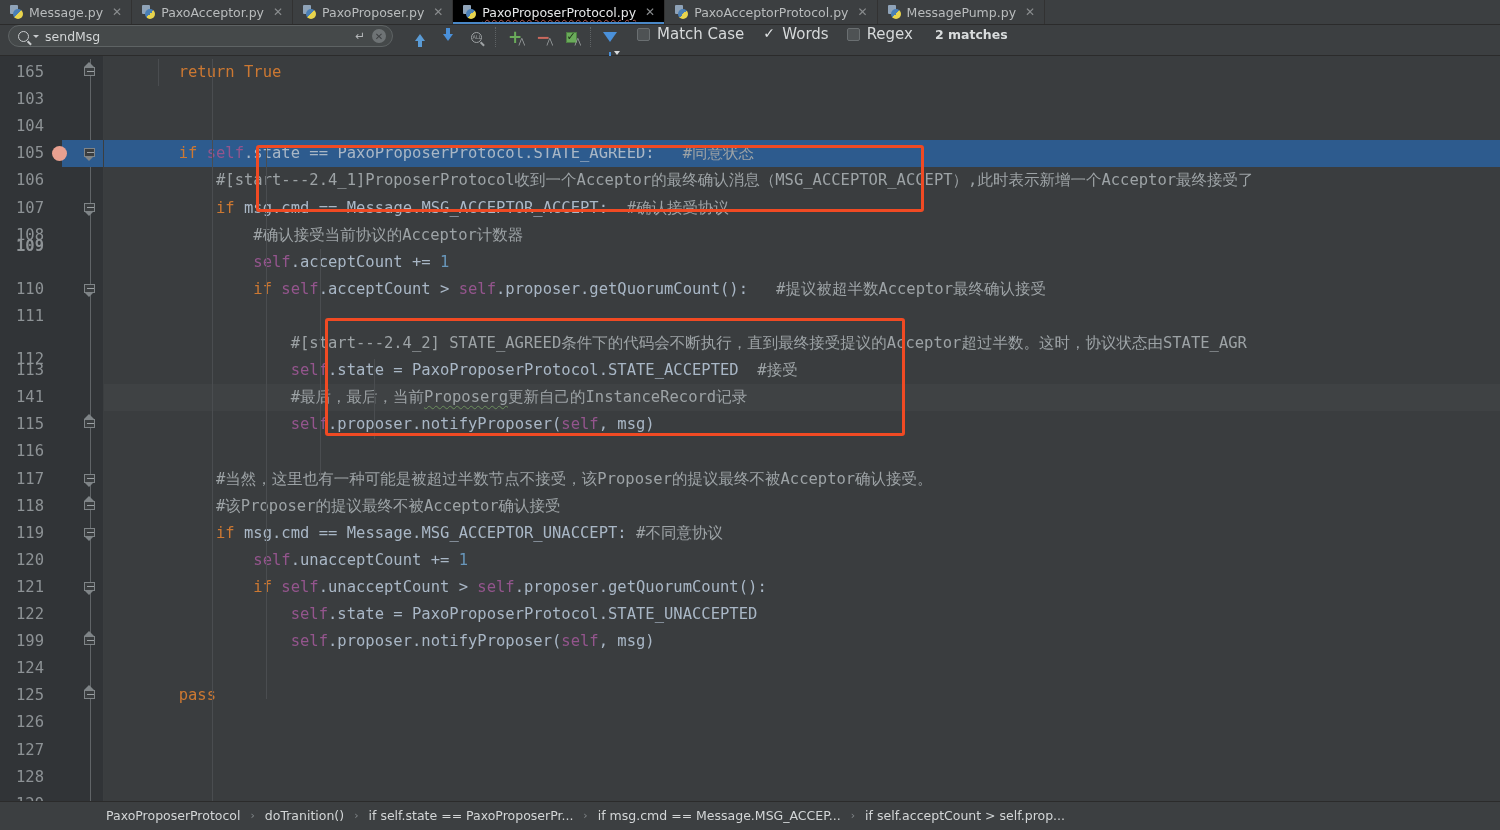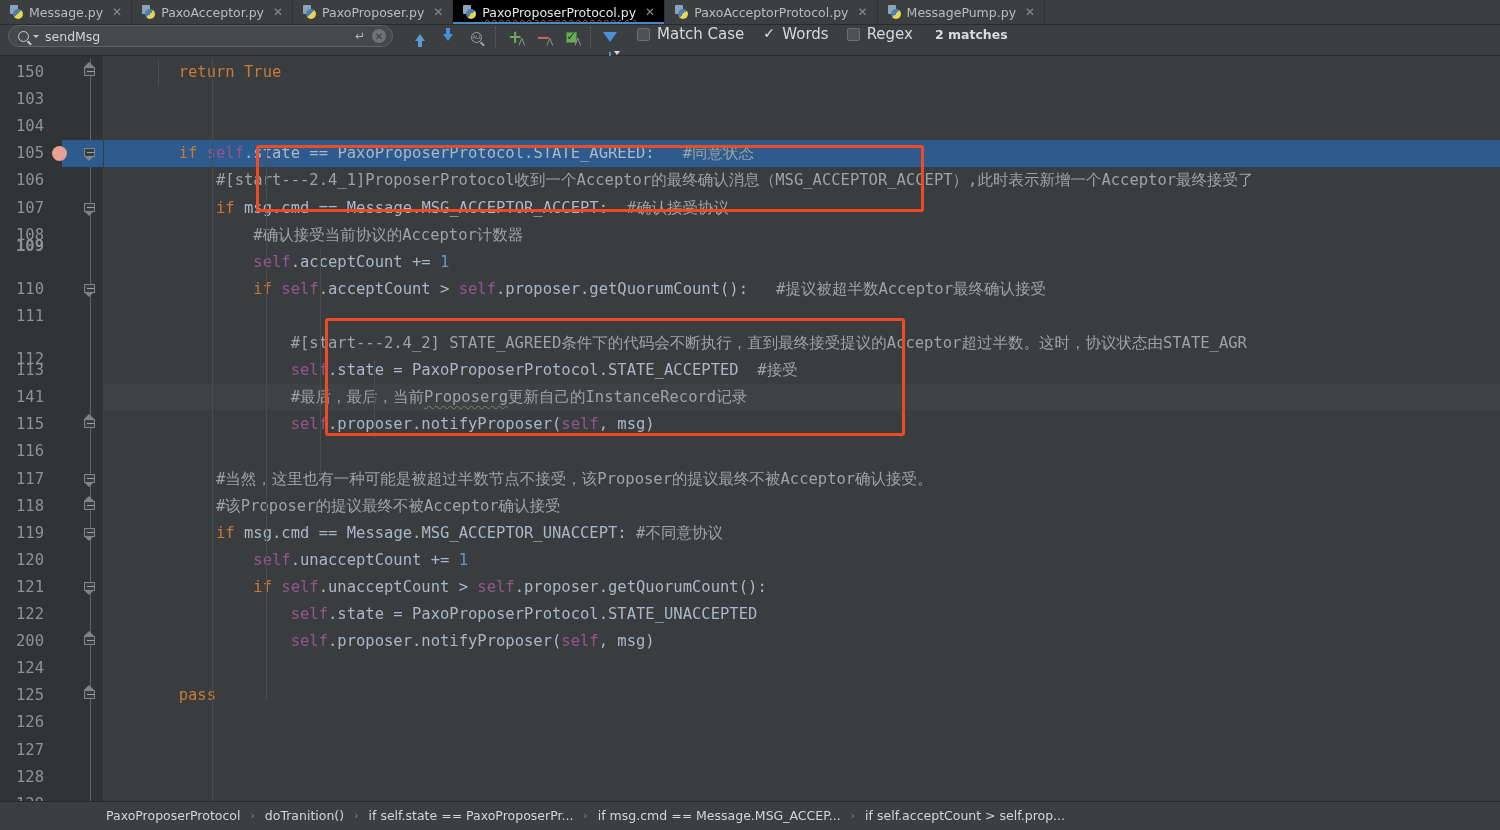--- a/index.html
+++ b/index.html
@@ -478,21 +478,21 @@
 
 <div class="editor">
   <div class="leftstrip">
     <div class="strip-mark" style="top:14px"></div>
     <div class="strip-mark" style="top:140px"></div>
     <div class="strip-mark" style="top:222px"></div>
     <div class="strip-mark" style="top:332px"></div>
   </div>
   <div class="gutter">
       <div class="foldline" style="top: 3px; height: 758.8px;"></div>
-      <div class="lnum" style="top: 3px;">150</div>
+      <div class="lnum" style="top: 3px;">165</div>
       <div class="fold" style="top: 9px;">
         <div class="fold-box"></div>
         <div class="fold-arrow-up"></div>
       </div>
       <div class="lnum" style="top: 30.1px;">103</div>
       <div class="lnum" style="top: 57.2px;">104</div>
       <div class="hl-line gut" style="top: 84.3px; left: 62px; right: 0px;"></div>
       <div class="lnum" style="top: 84.3px;">105</div>
       <div class="bp" style="top: 90.3px;"></div>
       <div class="fold" style="top: 90.3px;">
@@ -537,21 +537,21 @@
         <div class="fold-box"></div>
         <div class="fold-arrow"></div>
       </div>
       <div class="lnum" style="top: 490.8px;">120</div>
       <div class="lnum" style="top: 517.9px;">121</div>
       <div class="fold" style="top: 523.9px;">
         <div class="fold-box"></div>
         <div class="fold-arrow"></div>
       </div>
       <div class="lnum" style="top: 545px;">122</div>
-      <div class="lnum" style="top: 572.1px;">200</div>
+      <div class="lnum" style="top: 572.1px;">199</div>
       <div class="fold" style="top: 578.1px;">
         <div class="fold-box"></div>
         <div class="fold-arrow-up"></div>
       </div>
       <div class="lnum" style="top: 599.2px;">124</div>
       <div class="lnum" style="top: 626.3px;">125</div>
       <div class="fold" style="top: 632.3px;">
         <div class="fold-box"></div>
         <div class="fold-arrow-up"></div>
       </div>

